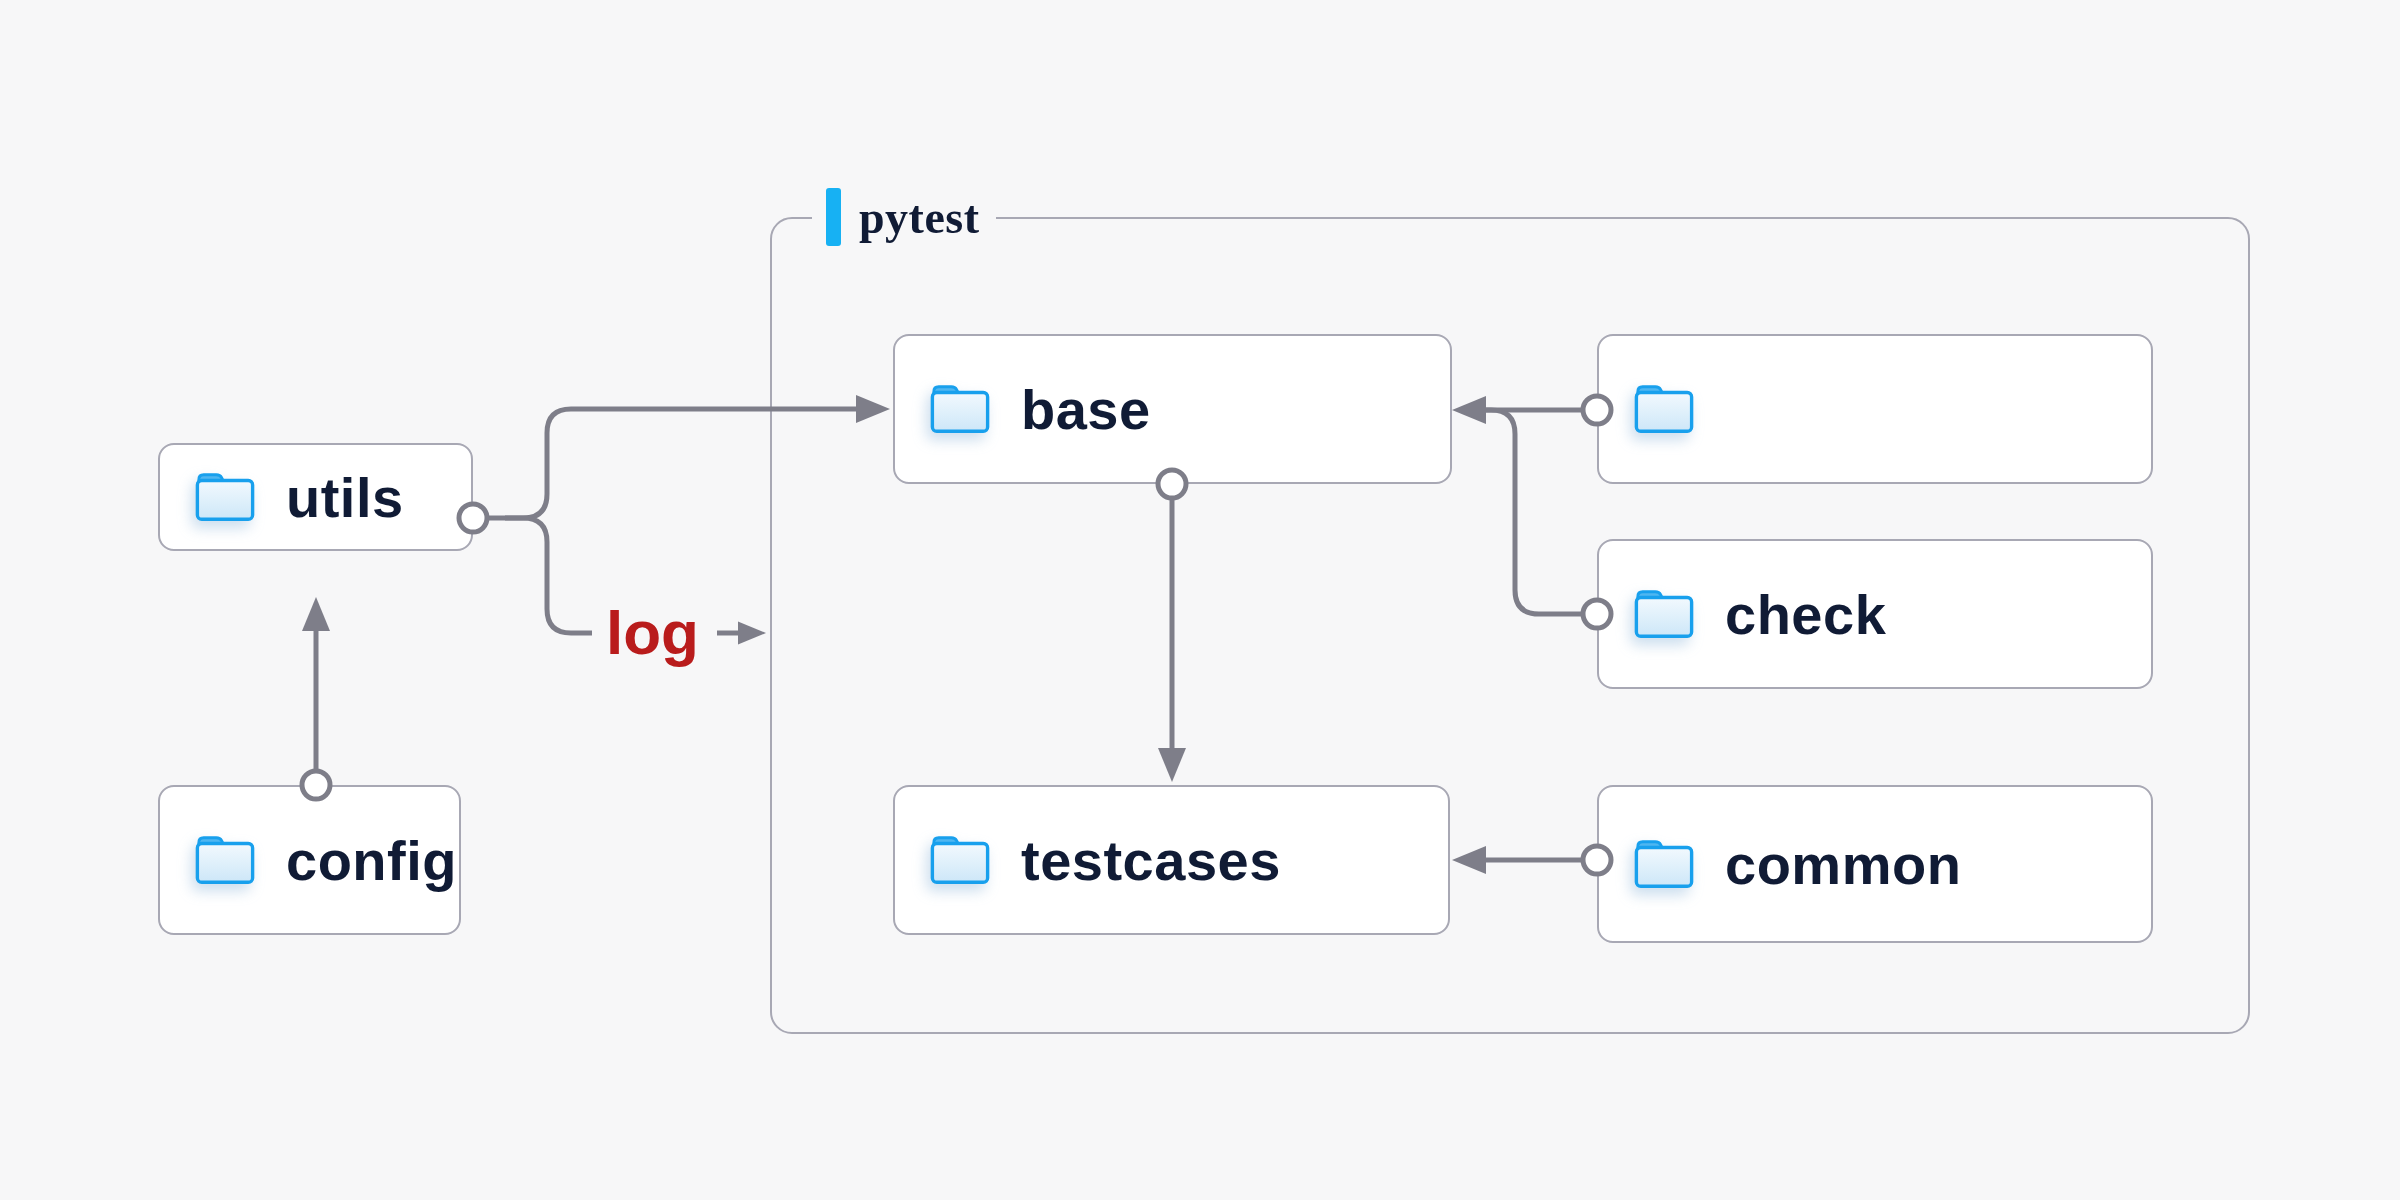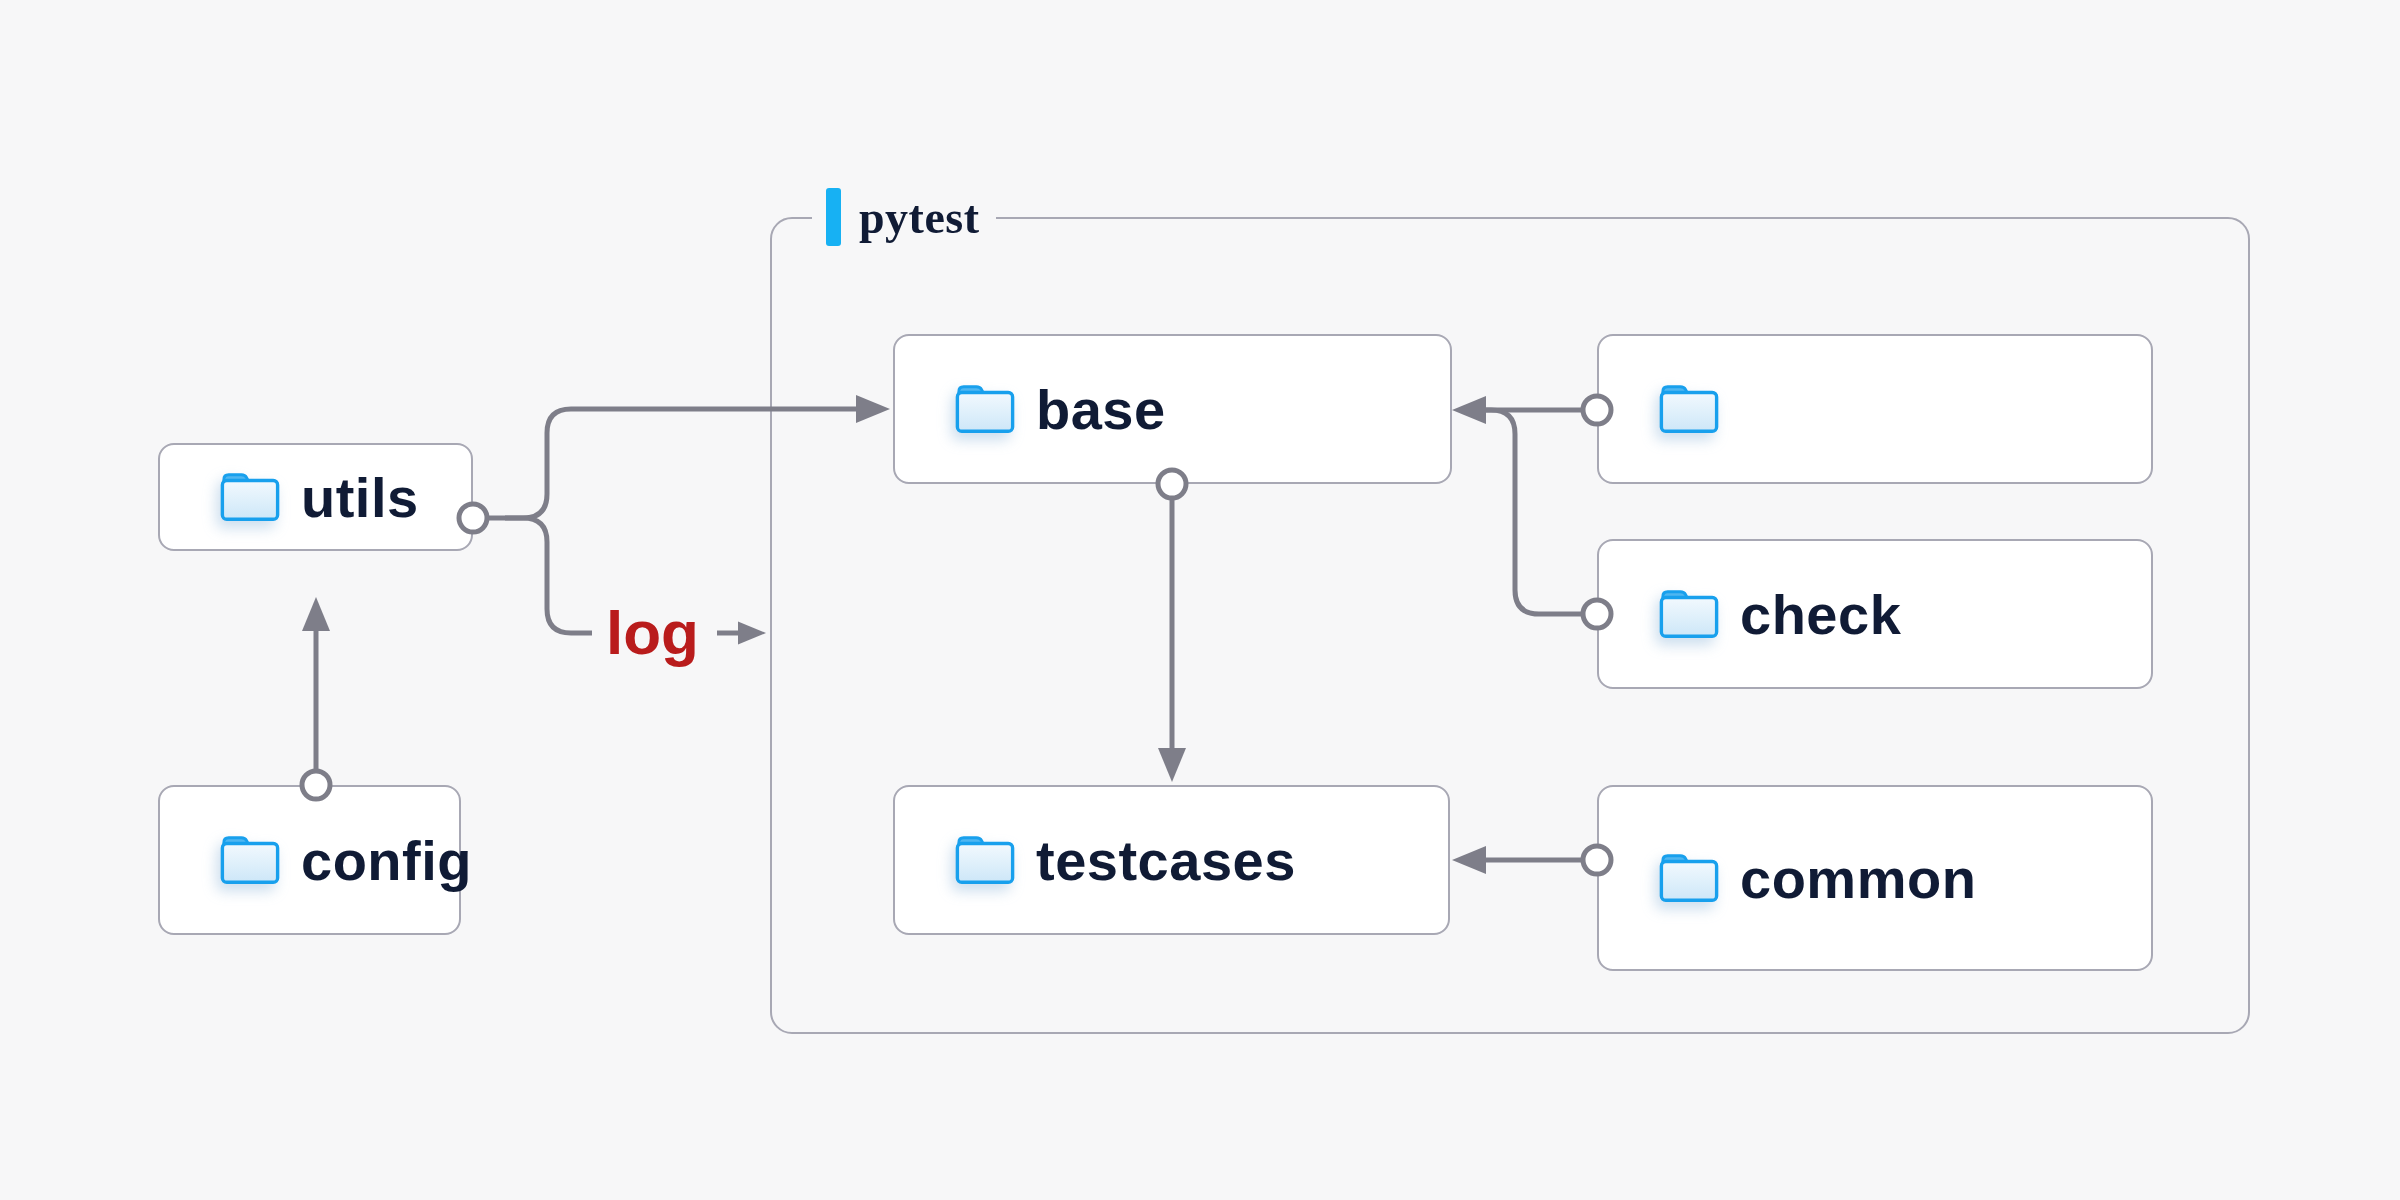--- a/index.html
+++ b/index.html
@@ -33,22 +33,22 @@
     background:#17b1f3;
     border-radius:3px;
   }
   .group-label .text{
     font-size:46px;font-weight:700;color:#101b35;letter-spacing:.5px;
   }
   
   .node{
     position:absolute;
     display:flex;align-items:center;
-    gap:20px;
-    padding-left:59px;
+    gap:30px;
+    padding-left:34px;
     background:#ffffff;
     border:2px solid #a8a8b4;
     border-radius:16px;
     box-sizing:border-box;
     z-index:2;
   }
   .node .label{
     font-size:56px;font-weight:700;color:#101b35;letter-spacing:.5px;
   }
   .folder{
@@ -129,21 +129,21 @@
     <span class="label">check</span>
   </div>
 
   <div class="node" style="left:893px;top:785px;width:557px;height:150px;">
     <svg class="folder" viewBox="0 0 64 54">
         <use href="#icon-folder"></use>
       </svg>
     <span class="label">testcases</span>
   </div>
 
-  <div class="node" style="left:1597px;top:785px;width:556px;height:186px;">
+  <div class="node" style="left:1597px;top:785px;width:556px;height:158px;">
     <svg class="folder" viewBox="0 0 64 54">
         <use href="#icon-folder"></use>
       </svg>
     <span class="label">common</span>
   </div>
 
   <div class="edge-label" style="left:606px;top:601px;">log</div>
 
   <svg class="wire-layer" viewBox="0 0 2400 1200">
 

